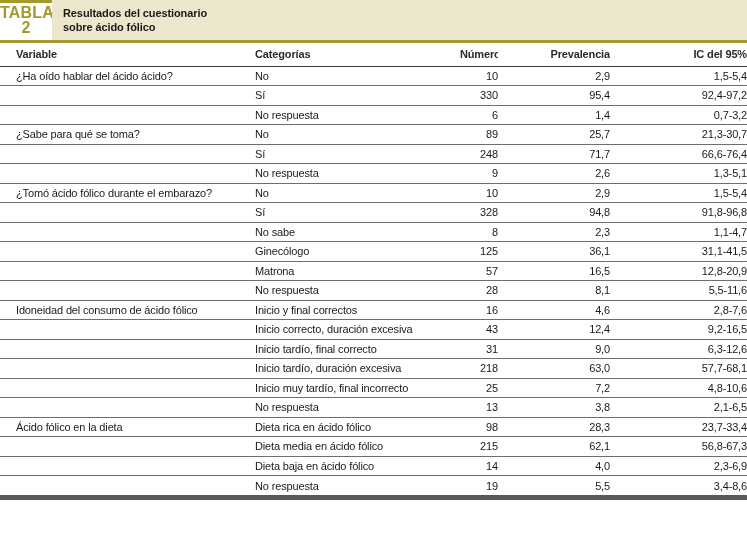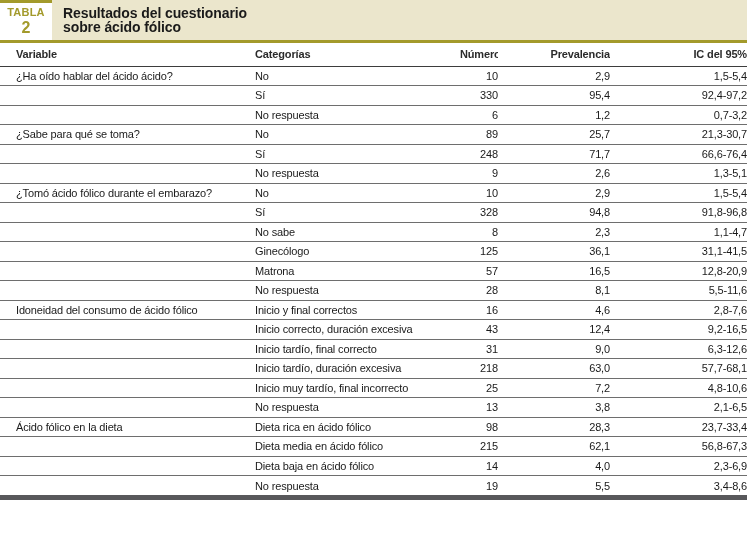--- a/index.html
+++ b/index.html
@@ -24,28 +24,28 @@
   
   .header { display: flex; align-items: stretch; height: 40px; }
   .label-box {
     width: 52px;
     border-top: 3px solid var(--olive);
     background: #ffffff;
     text-align: center;
     padding-top: 3px;
     color: var(--olive);
   }
-  .label-word { font-size: 11px; font-weight: bold; letter-spacing: 0.2px; line-height: 13px; }
+  .label-word { font-size: 16px; font-weight: bold; letter-spacing: 0.2px; line-height: 13px; }
   .label-number { font-size: 16px; font-weight: bold; line-height: 17px; }
   .title-band {
     flex: 1;
     background: var(--beige);
     padding: 6px 8px 4px 11px;
   }
-  .title-line { font-size: 14px; font-weight: bold; line-height: 14px; letter-spacing: -0.1px; }
+  .title-line { font-size: 11px; font-weight: bold; line-height: 14px; letter-spacing: -0.1px; }
   .olive-rule { height: 3px; background: var(--olive); width: 747px; }
 
   
   table { width: 747px; border-collapse: collapse; table-layout: fixed; }
   col.c1 { width: 251px; }
   col.c2 { width: 209px; }
   col.c3 { width: 38px; }
   col.c4 { width: 112px; }
   col.c5 { width: 137px; }
 
@@ -123,21 +123,21 @@
     <td class="c1d a-left"></td>
     <td class="c2d a-left">Sí</td>
     <td class="a-right">330</td>
     <td class="a-right">95,4</td>
     <td class="c5d a-right">92,4-97,2</td>
   </tr>
         <tr>
     <td class="c1d a-left"></td>
     <td class="c2d a-left">No respuesta</td>
     <td class="a-right">6</td>
-    <td class="a-right">1,2</td>
+    <td class="a-right">1,4</td>
     <td class="c5d a-right">0,7-3,2</td>
   </tr>
         <tr>
     <td class="c1d a-left">¿Sabe para qué se toma?</td>
     <td class="c2d a-left">No</td>
     <td class="a-right">89</td>
     <td class="a-right">25,7</td>
     <td class="c5d a-right">21,3-30,7</td>
   </tr>
         <tr>

